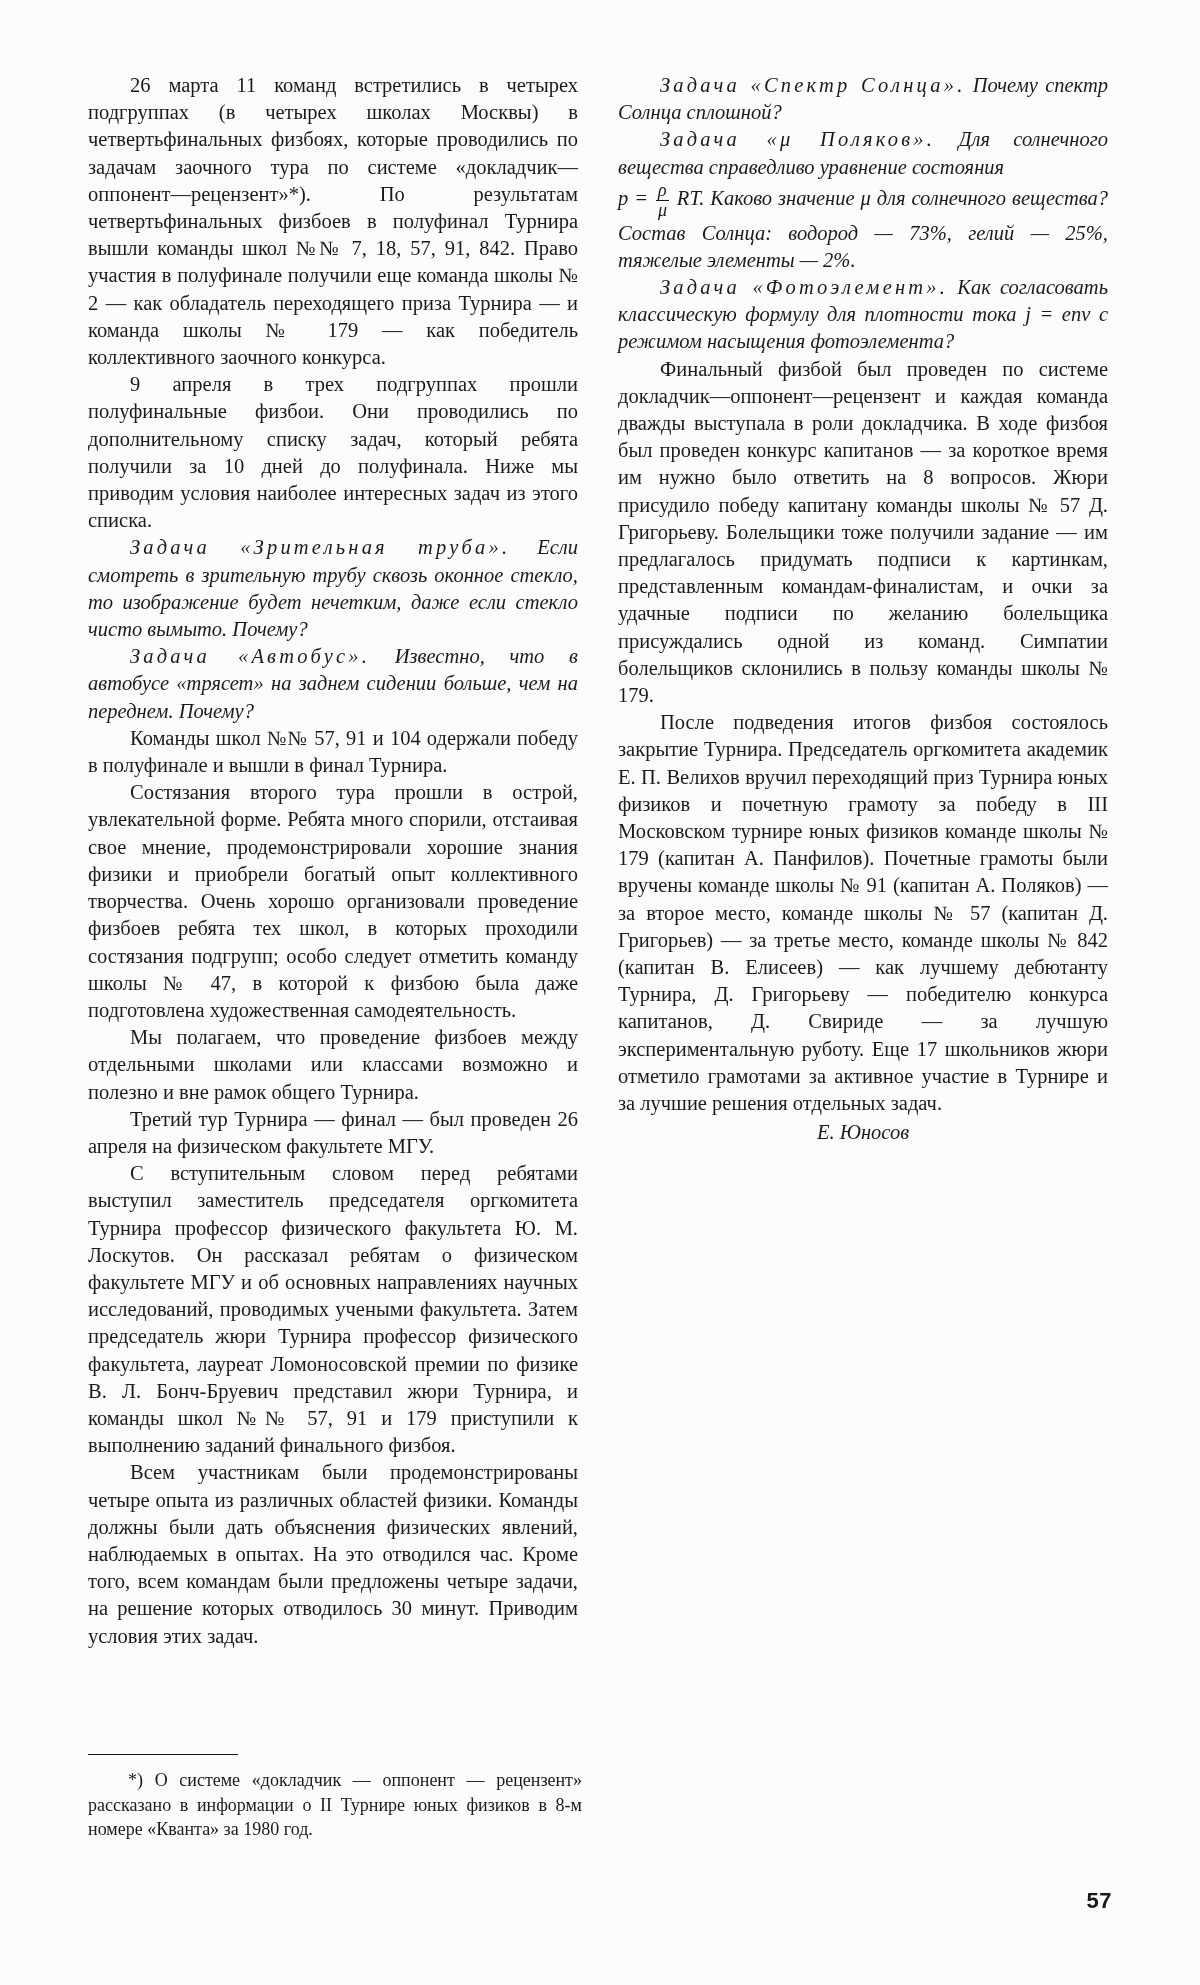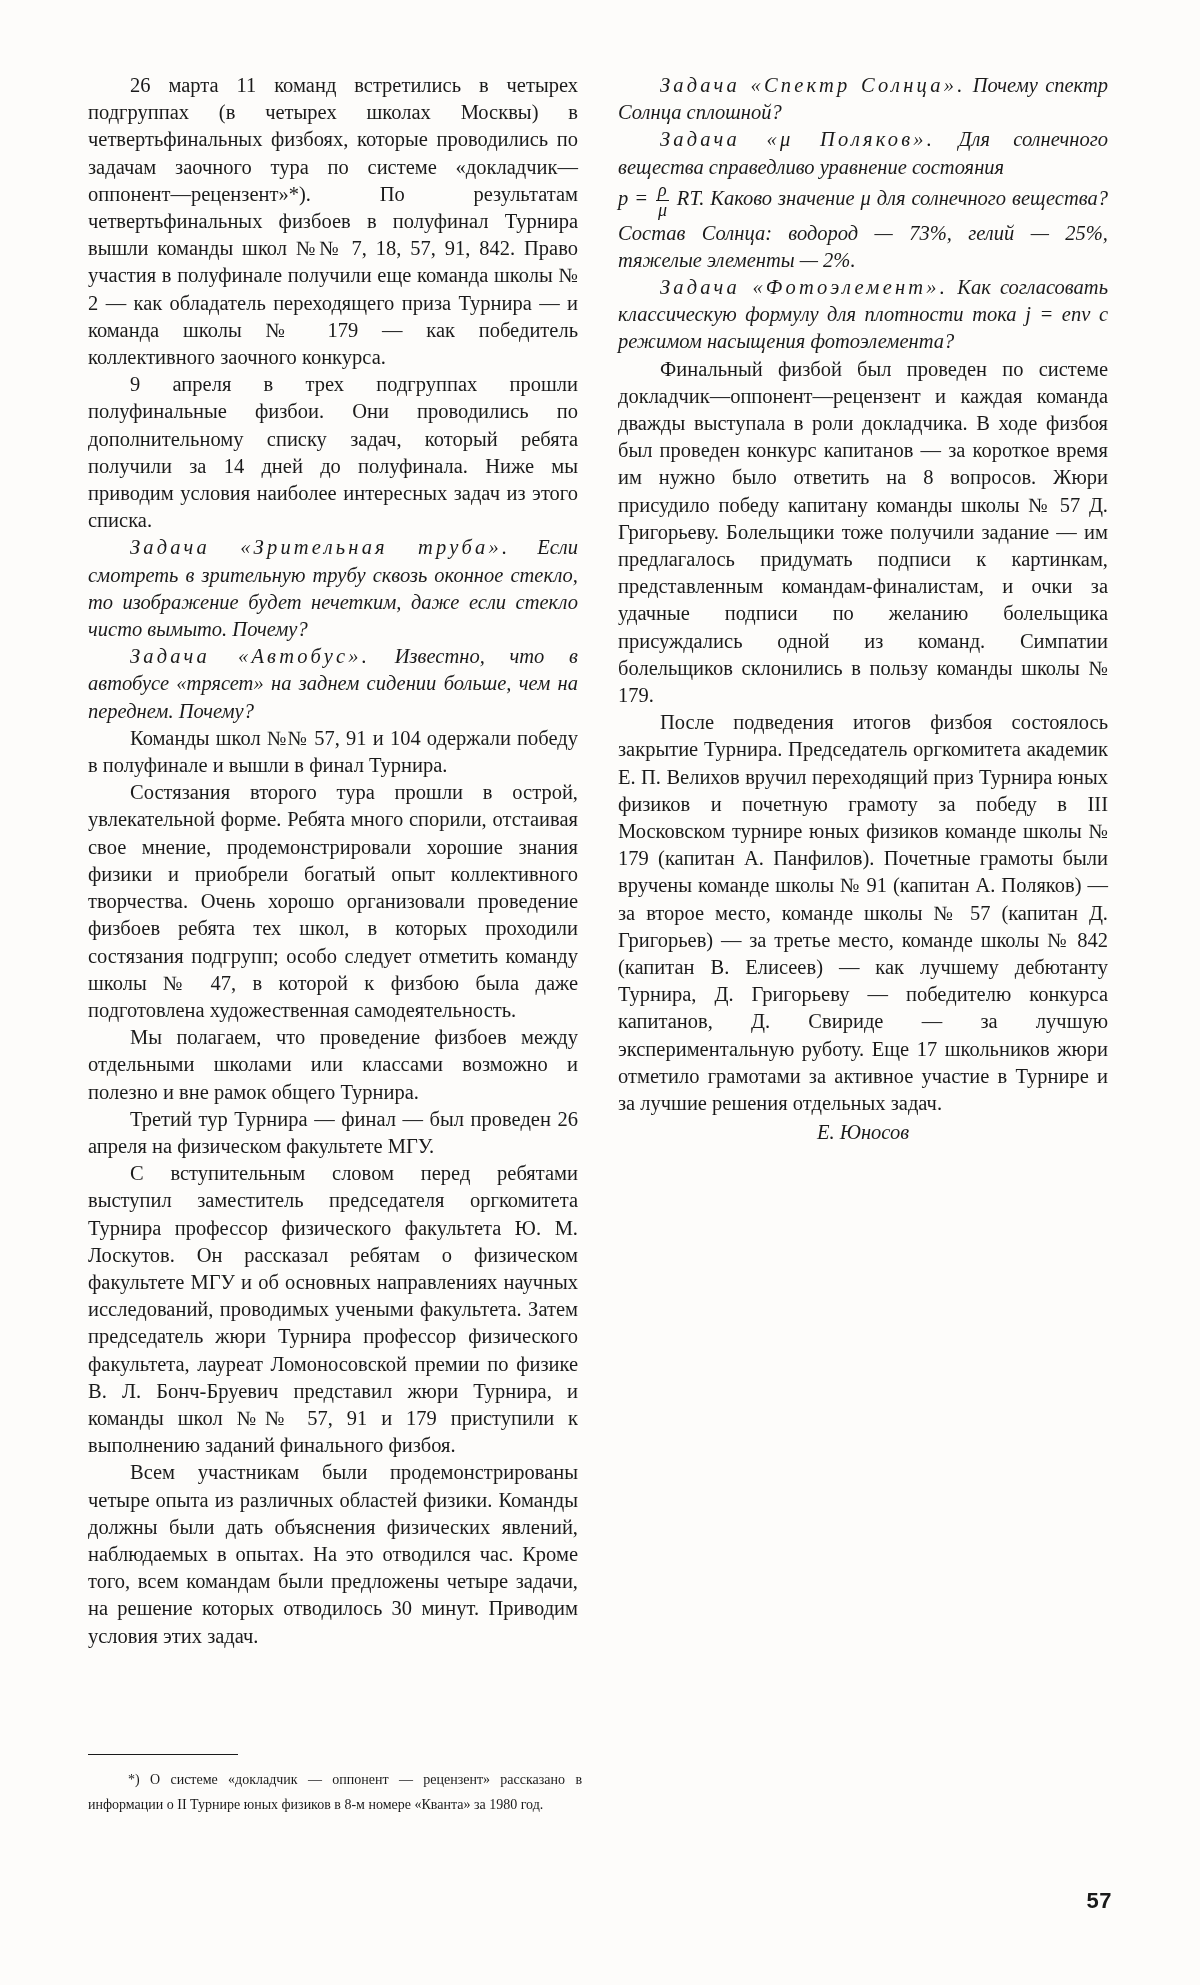--- a/index.html
+++ b/index.html
@@ -57,21 +57,21 @@
     height: 1px;
     background: #1a1a1a;
   }
   .footnote {
     position: absolute;
     left: 88px;
     top: 1768px;
     width: 494px;
   }
   .footnote p {
-    font-size: 14px;
+    font-size: 18px;
     line-height: 24.5px;
     text-indent: 40px;
   }
   .pagenum {
     position: absolute;
     right: 88px;
     top: 1888px;
     font-family: Liberation Sans, sans-serif;
     font-weight: bold;
     font-size: 22px;
@@ -100,21 +100,21 @@
 </head>
 <body>
 
 <div class="page">
 
   <div class="columns">
 
     <div class="col">
 
       <p>26 марта 11 команд встретились в четырех подгруппах (в четырех школах Москвы) в четвертьфинальных физбоях, которые проводились по задачам заочного тура по системе «докладчик—оппонент—рецензент»*). По результатам четвертьфинальных физбоев в полуфинал Турнира вышли команды школ №№ 7, 18, 57, 91, 842. Право участия в полуфинале получили еще команда школы № 2 — как обладатель переходящего приза Турнира — и команда школы № 179 — как победитель коллективного заочного конкурса.</p>
-      <p>9 апреля в трех подгруппах прошли полуфинальные физбои. Они проводились по дополнительному списку задач, который ребята получили за 14 дней до полуфинала. Ниже мы приводим условия наиболее интересных задач из этого списка.</p>
+      <p>9 апреля в трех подгруппах прошли полуфинальные физбои. Они проводились по дополнительному списку задач, который ребята получили за 10 дней до полуфинала. Ниже мы приводим условия наиболее интересных задач из этого списка.</p>
 
       <p><span class="taskname">Задача «Зрительная труба».</span> <span class="italic">Если смотреть в зрительную трубу сквозь оконное стекло, то изображение будет нечетким, даже если стекло чисто вымыто. Почему?</span></p>
 
       <p><span class="taskname">Задача «Автобус».</span> <span class="italic">Известно, что в автобусе «трясет» на заднем сидении больше, чем на переднем. Почему?</span></p>
 
       <p>Команды школ №№ 57, 91 и 104 одержали победу в полуфинале и вышли в финал Турнира.</p>
       <p>Состязания второго тура прошли в острой, увлекательной форме. Ребята много спорили, отстаивая свое мнение, продемонстрировали хорошие знания физики и приобрели богатый опыт коллективного творчества. Очень хорошо организовали проведение физбоев ребята тех школ, в которых проходили состязания подгрупп; особо следует отметить команду школы № 47, в которой к физбою была даже подготовлена художественная самодеятельность.</p>
       <p>Мы полагаем, что проведение физбоев между отдельными школами или классами возможно и полезно и вне рамок общего Турнира.</p>
       <p>Третий тур Турнира — финал — был проведен 26 апреля на физическом факультете МГУ.</p>
       <p>С вступительным словом перед ребятами выступил заместитель председателя оргкомитета Турнира профессор физического факультета Ю. М. Лоскутов. Он рассказал ребятам о физическом факультете МГУ и об основных направлениях научных исследований, проводимых учеными факультета. Затем председатель жюри Турнира профессор физического факультета, лауреат Ломоносовской премии по физике В. Л. Бонч-Бруевич представил жюри Турнира, и команды школ №№ 57, 91 и 179 приступили к выполнению заданий финального физбоя.</p>

